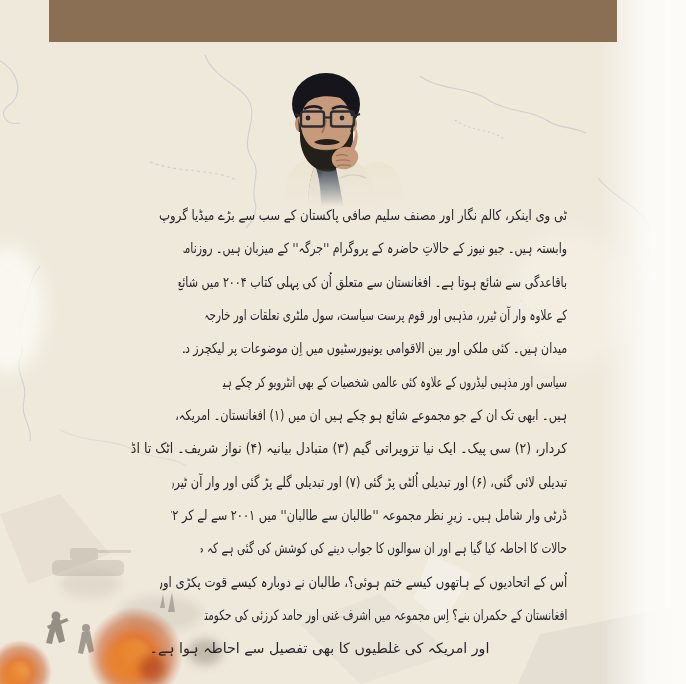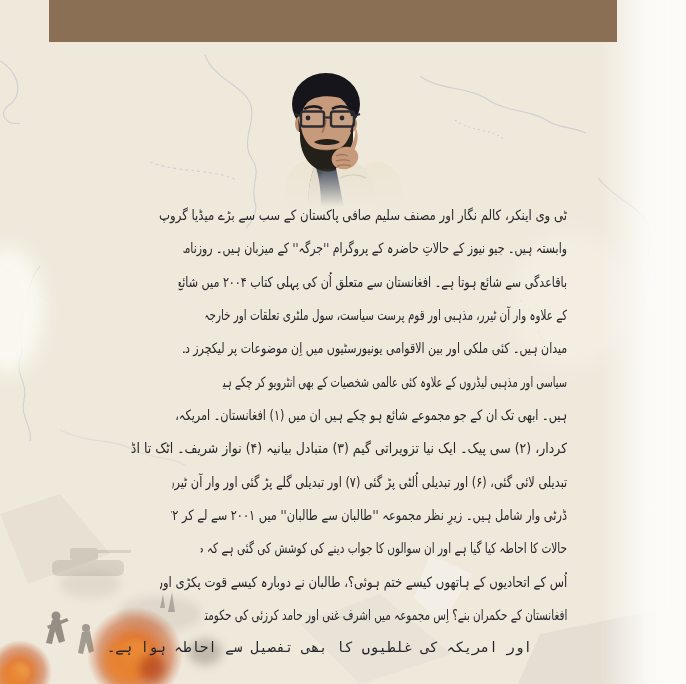--- a/index.html
+++ b/index.html
@@ -29,21 +29,21 @@
     position:absolute;left:72px;top:199px;width:495px;z-index:4;
   }
   .bio-line{
     height:33.35px;line-height:33.35px;
     font-size:14.2px;color:#26262a;
     direction:rtl;white-space:nowrap;overflow:hidden;
     text-align:justify;text-align-last:justify;text-justify:inter-word;
     transform-origin:right center;
   }
   .bio-line.center{
-    text-align:center;text-align-last:center;transform-origin:center center;font-family:Liberation Mono, monospace;
+    text-align:center;text-align-last:center;transform-origin:center center;
   }
 </style>
 </head>
 <body>
 
 <div class="page">
 
   <svg class="layer map-layer" viewBox="0 0 686 684" aria-hidden="true">
     <defs>
       <filter id="soft" x="-60%" y="-60%" width="220%" height="220%">

